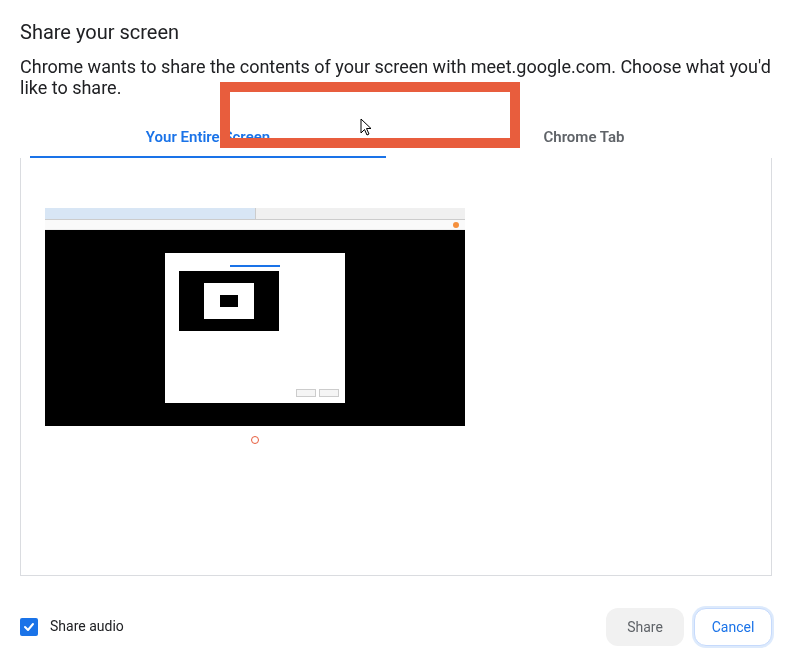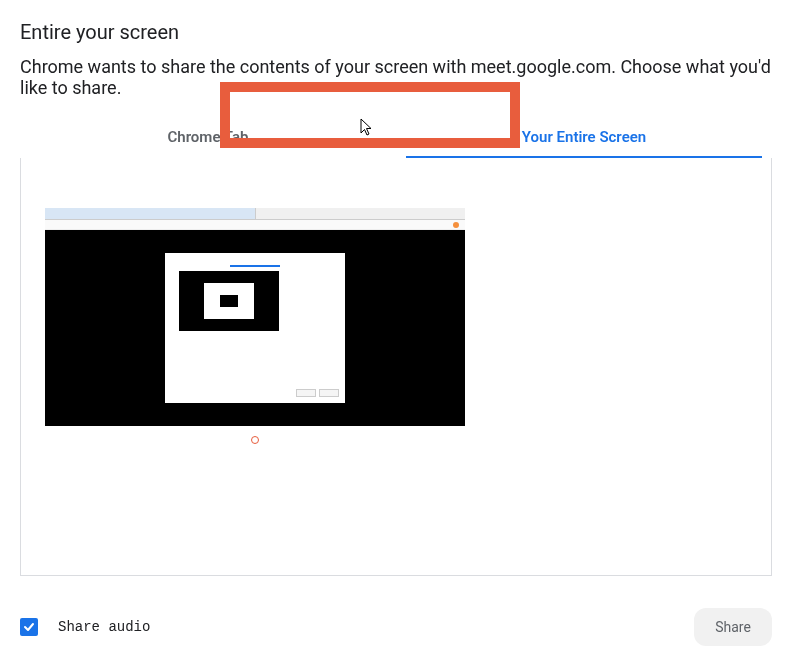--- a/index.html
+++ b/index.html
@@ -125,23 +125,22 @@
     position: absolute;
     left: 20px;
     right: 20px;
     bottom: 20px;
     display: flex;
     align-items: center;
     justify-content: space-between;
   }
   .audio-wrap {
     display: flex;
-    align-items: center;
-    gap: 20px;
-    font-family: Liberation Mono, monospace;
+    align-items: flex-start;
+    gap: 12px;
   }
   .checkbox {
     width: 18px;
     height: 18px;
     background: #1a73e8;
     border-radius: 2px;
     display: flex;
     align-items: center;
     justify-content: center;
     cursor: pointer;
@@ -173,26 +172,26 @@
   .btn.cancel {
     background: #fff;
     color: #1a73e8;
     border: 1px solid #c6dafc;
     box-shadow: 0 0 0 2px rgba(26,115,232,0.15);
   }
 </style>
 </head>
 <body>
 
-<div class="title">Entire your screen</div>
+<div class="title">Share your screen</div>
 <div class="subtitle">Chrome wants to share the contents of your screen with meet.google.com. Choose what you'd like to share.</div>
 
 <div class="tabs">
+  <div class="tab active">Your Entire Screen</div>
   <div class="tab">Chrome Tab</div>
-  <div class="tab active">Your Entire Screen</div>
 </div>
 
 <div class="highlight-box"></div>
 <div class="cursor-icon">
   <svg width="16" height="20" viewBox="0 0 16 20">
     <path d="M1 1 L1 15 L4.5 11.5 L7 17 L9 16 L6.5 10.5 L11 10.5 Z" fill="#fff" stroke="#000" stroke-width="1"></path>
   </svg>
 </div>
 
 <div class="preview-area">
@@ -224,14 +223,15 @@
   <div class="audio-wrap">
     <div class="checkbox">
       <svg width="12" height="12" viewBox="0 0 12 12">
         <path d="M2 6 L5 9 L10 3" stroke="#fff" stroke-width="2" fill="none" stroke-linecap="round" stroke-linejoin="round"></path>
       </svg>
     </div>
     <div class="audio-label">Share audio</div>
   </div>
   <div class="btn-row">
     <div class="btn share">Share</div>
+    <div class="btn cancel">Cancel</div>
   </div>
 </div>
 
 </body></html>

